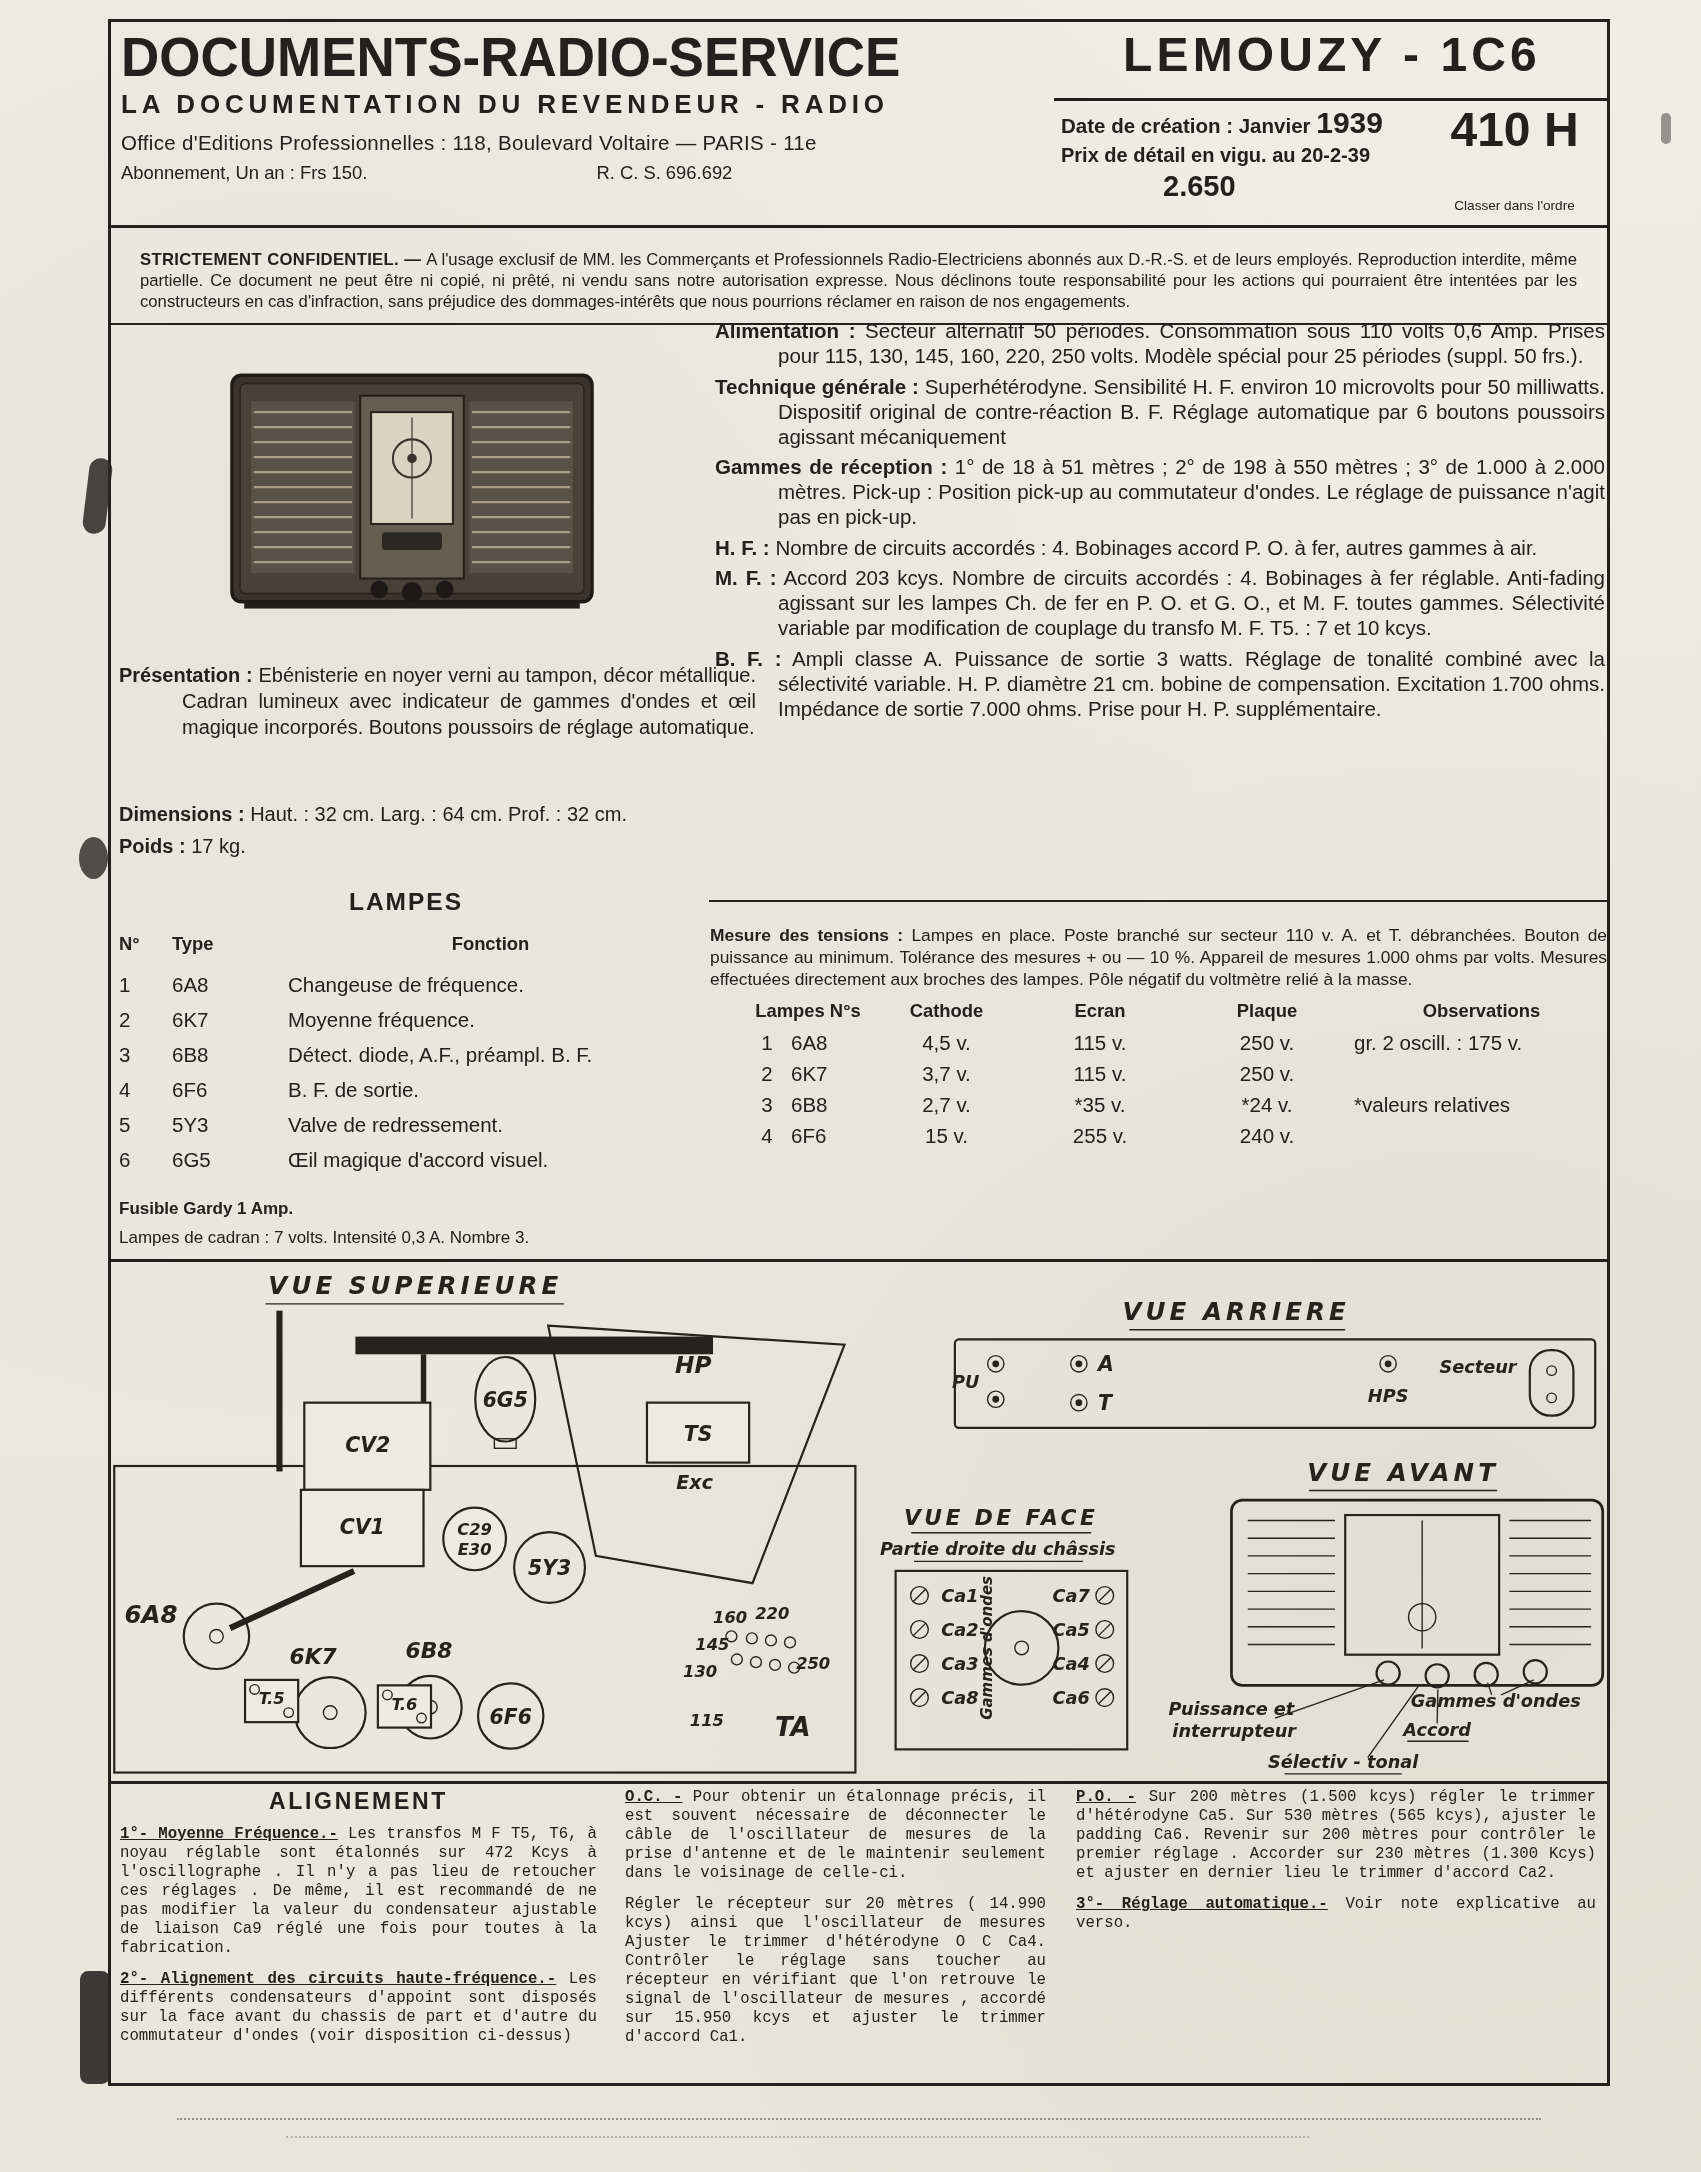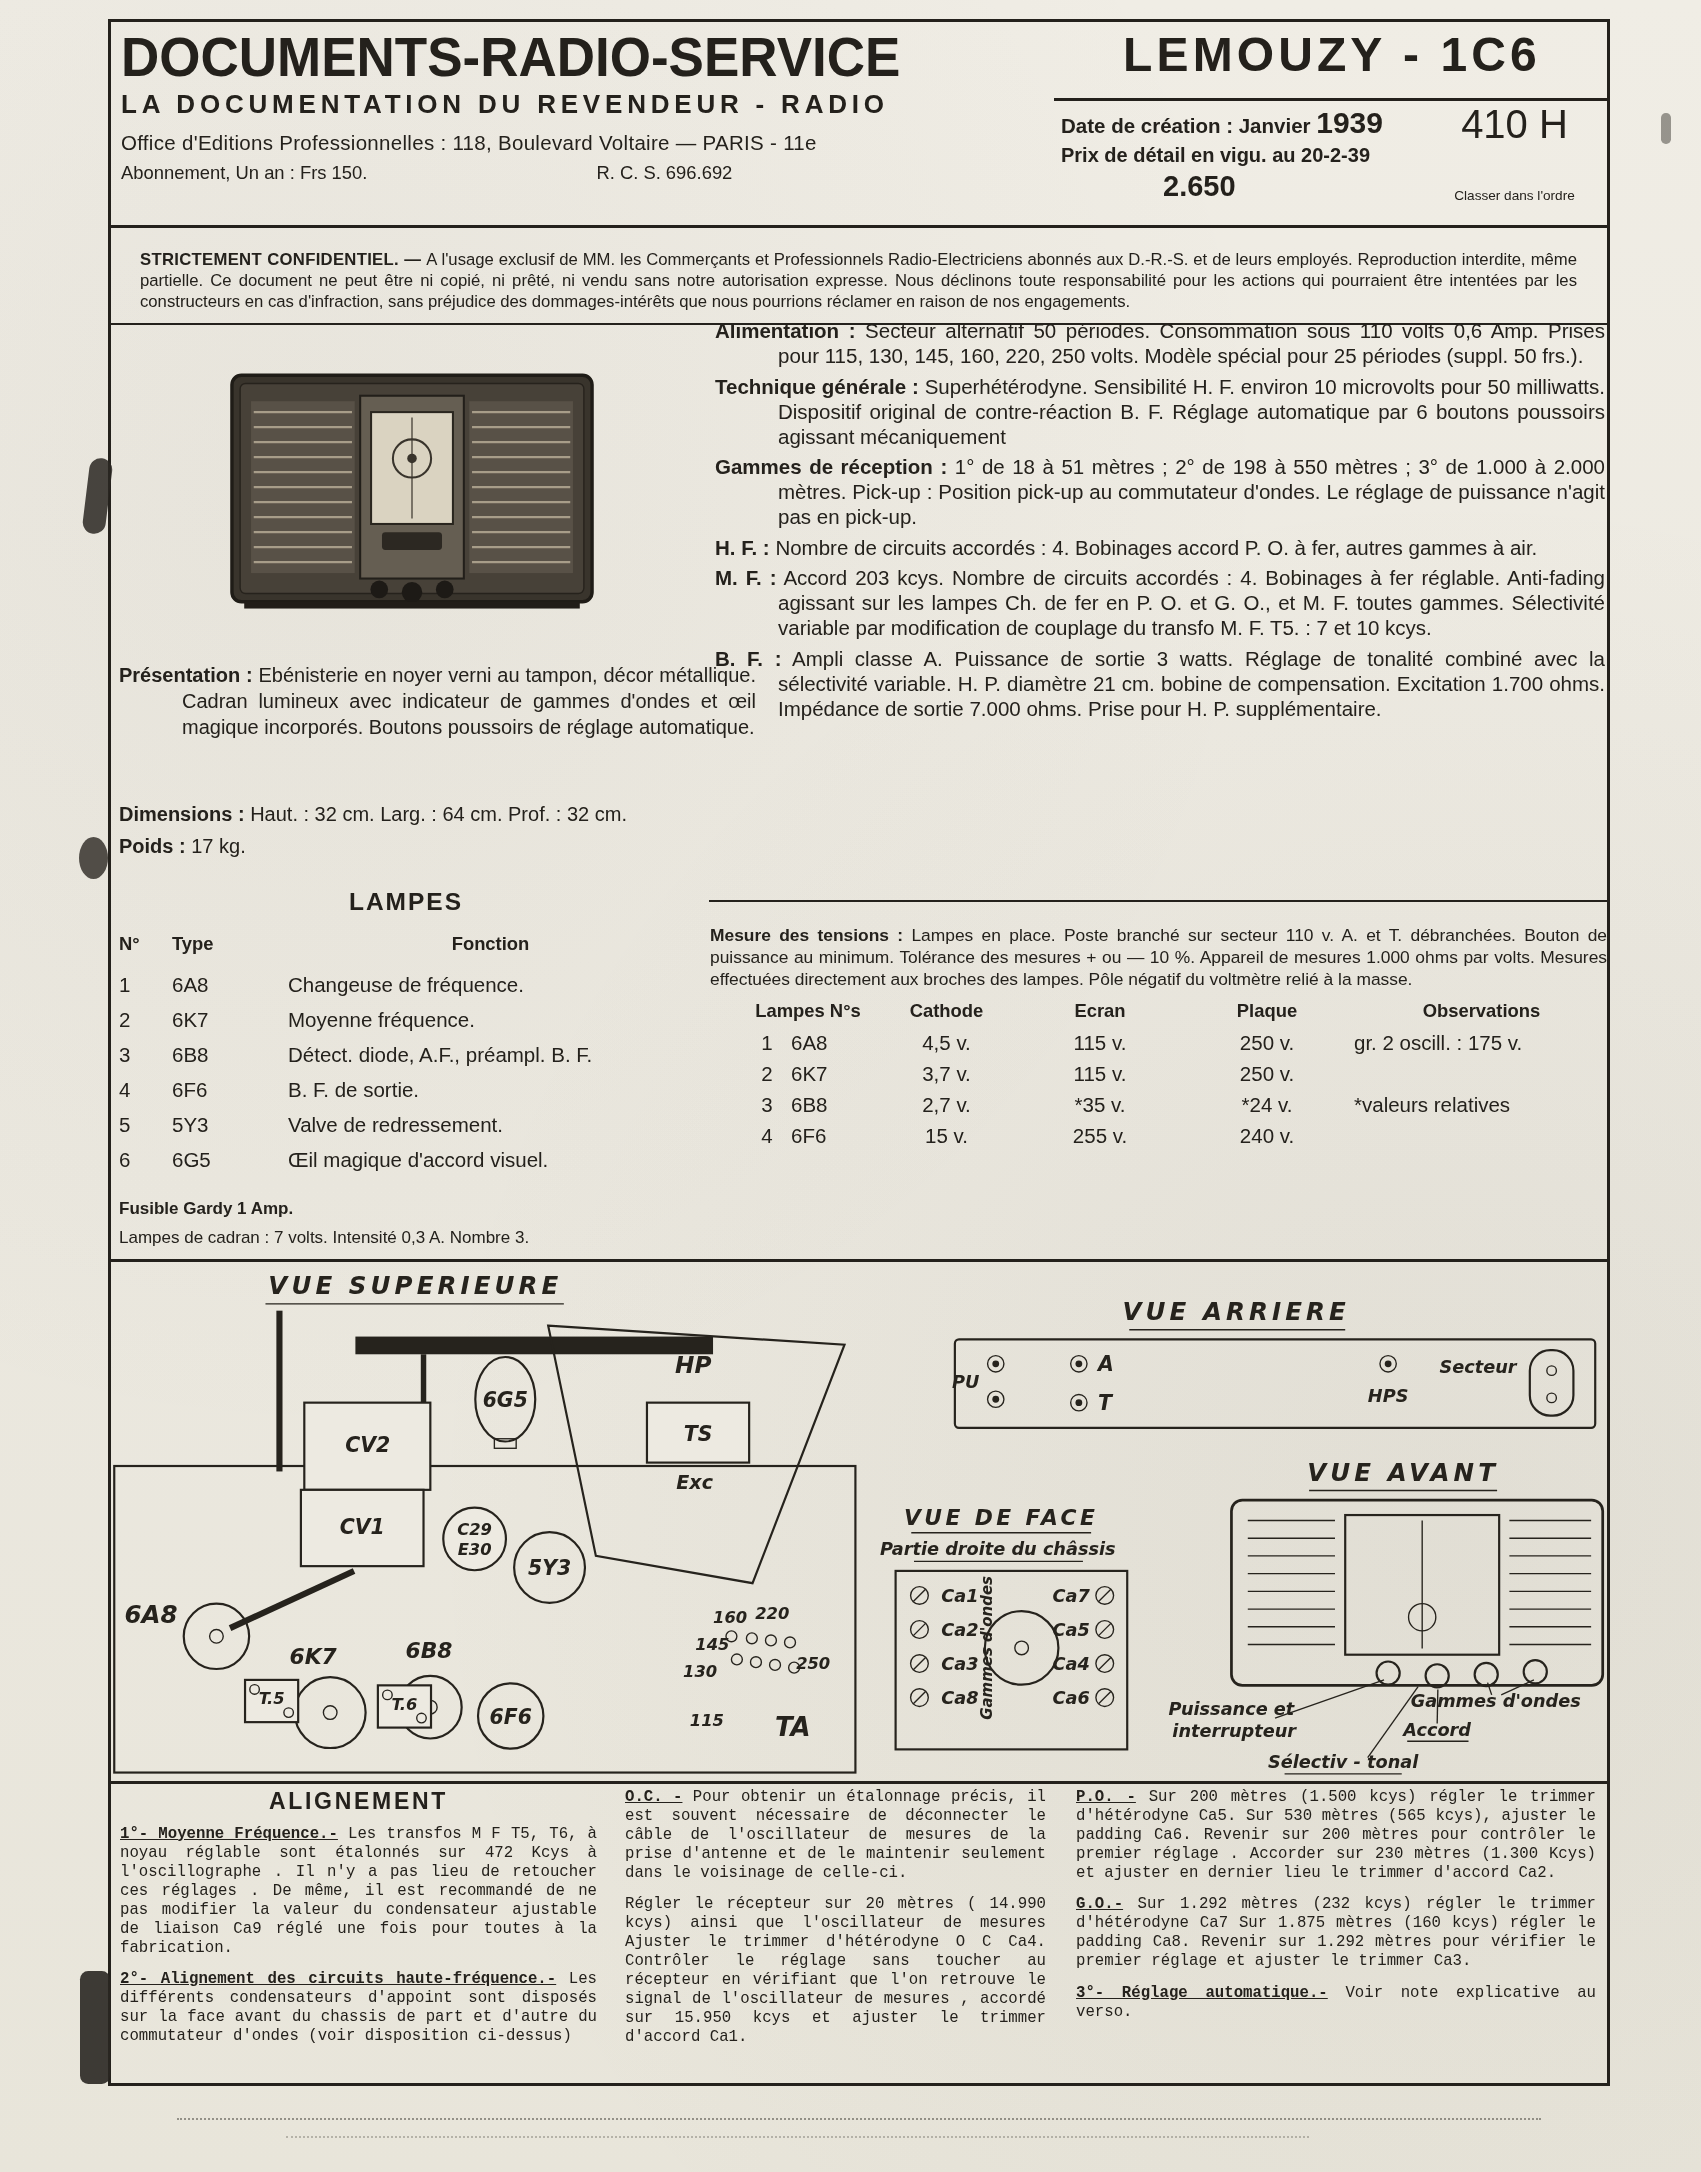--- a/index.html
+++ b/index.html
@@ -22,21 +22,21 @@
   .mast-row{display:flex;align-items:baseline;margin-top:7px;font-size:18.4px;gap:24px;}
   .mast-rcs{margin-left:205px;}
   .mast-right{position:absolute;left:1055px;top:27px;width:554px;text-align:center;}
   .model{font-size:48px;font-weight:900;letter-spacing:4.1px;margin:0;}
   .pub{position:absolute;left:1061px;top:106px;width:352px;text-align:left;}
   .pub .date{font-size:20.5px;font-weight:700;}
   .pub .date b{font-size:30px;}
   .pub .pricelabel{font-size:20px;font-weight:700;margin-top:4.1px;}
   .pub .priceval{font-size:29px;font-weight:900;margin-top:2.7px;margin-left:102px;}
   .refbox{position:absolute;left:1422px;top:102px;width:185px;text-align:center;}
-  .refbox .ref{font-size:40px;font-weight:400;}
+  .refbox .ref{font-size:48px;font-weight:700;}
   .refbox .refnote{font-size:13.6px;margin-top:41px;}
   
   .conf{position:absolute;left:140px;top:232px;width:1437px;font-size:16.7px;line-height:21px;text-align:justify;}
   .conf b{letter-spacing:0.3px;}
   
   .radio-photo{position:absolute;left:225px;top:363px;width:374px;height:266px;}
   .para{position:absolute;text-align:justify;}
   .spec,.hang{padding-left:63px;text-indent:-63px;}
   .presentation{left:119px;top:642px;width:574px;font-size:20px;line-height:26px;}
   .dimline{left:119px;top:783px;width:574px;font-size:20px;}
@@ -456,21 +456,20 @@
     <h3>ALIGNEMENT</h3>
     <p><span class="lead">1°- Moyenne Fréquence.-</span> <span>Les transfos M F T5, T6, à noyau réglable sont étalonnés sur 472 Kcys à l'oscillographe . Il n'y a pas lieu de retoucher ces réglages . De même, il est recommandé de ne pas modifier la valeur du condensateur ajustable de liaison Ca9 réglé une fois pour toutes à la fabrication.</span></p>
     <p><span class="lead">2°- Alignement des circuits haute-fréquence.-</span> <span>Les différents condensateurs d'appoint sont disposés sur la face avant du chassis de part et d'autre du commutateur d'ondes (voir disposition ci-dessus)</span></p>
   </section>
   <section class="align-col c2">
     <p><span class="lead">O.C. -</span> <span>Pour obtenir un étalonnage précis, il est souvent nécessaire de déconnecter le câble de l'oscillateur de mesures de la prise d'antenne et de le maintenir seulement dans le voisinage de celle-ci.</span></p>
     <p><span class="lead"></span> <span>Régler le récepteur sur 20 mètres ( 14.990 kcys) ainsi que l'oscillateur de mesures Ajuster le trimmer d'hétérodyne O C Ca4. Contrôler le réglage sans toucher au récepteur en vérifiant que l'on retrouve le signal de l'oscillateur de mesures , accordé sur 15.950 kcys et ajuster le trimmer d'accord Ca1.</span></p>
   </section>
   <section class="align-col c3">
     <p><span class="lead">P.O. -</span> <span>Sur 200 mètres (1.500 kcys) régler le trimmer d'hétérodyne Ca5. Sur 530 mètres (565 kcys), ajuster le padding Ca6. Revenir sur 200 mètres pour contrôler le premier réglage . Accorder sur 230 mètres (1.300 Kcys) et ajuster en dernier lieu le trimmer d'accord Ca2.</span></p>
-    <p><span class="lead">G.O.-</span> <span>Sur 1.292 mètres (232 kcys) régler le trimmer d'hétérodyne Ca7 Sur 1.875 mètres (160 kcys) régler le padding Ca8. Revenir sur 1.292 mètres pour vérifier le premier réglage et ajuster le trimmer Ca3.</span></p>
     <p><span class="lead">3°- Réglage automatique.-</span> <span>Voir note explicative au verso.</span></p>
   </section>
 
   <div class="blob" style="left:86px;top:458px;width:23px;height:76px;border-radius:12.3px;transform:rotate(7deg);opacity:.85;"></div>
   <div class="blob" style="left:79px;top:837px;width:29px;height:42px;border-radius:50%;opacity:.8;"></div>
   <div class="blob" style="left:80px;top:1971px;width:30px;height:113px;border-radius:8.2px;opacity:.9;"></div>
   <div class="blob" style="left:1661px;top:113px;width:9.5px;height:31px;border-radius:4.8px;opacity:.45;"></div>
   <div class="speck" style="left:177px;top:2118px;width:1364px;"></div>
   <div class="speck" style="left:286px;top:2136px;width:1023px;opacity:.6;"></div>
 </div>

